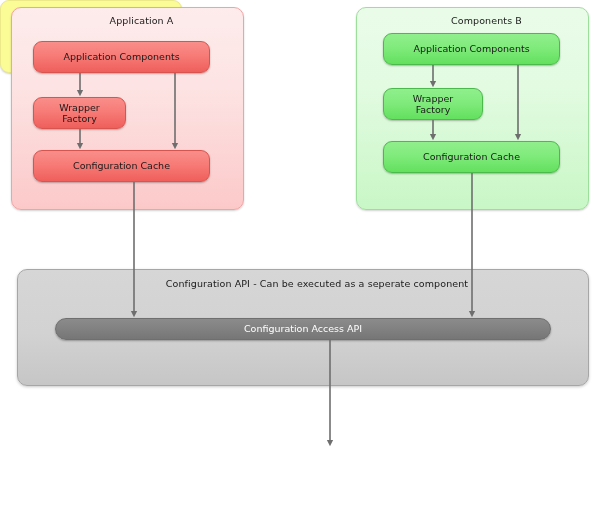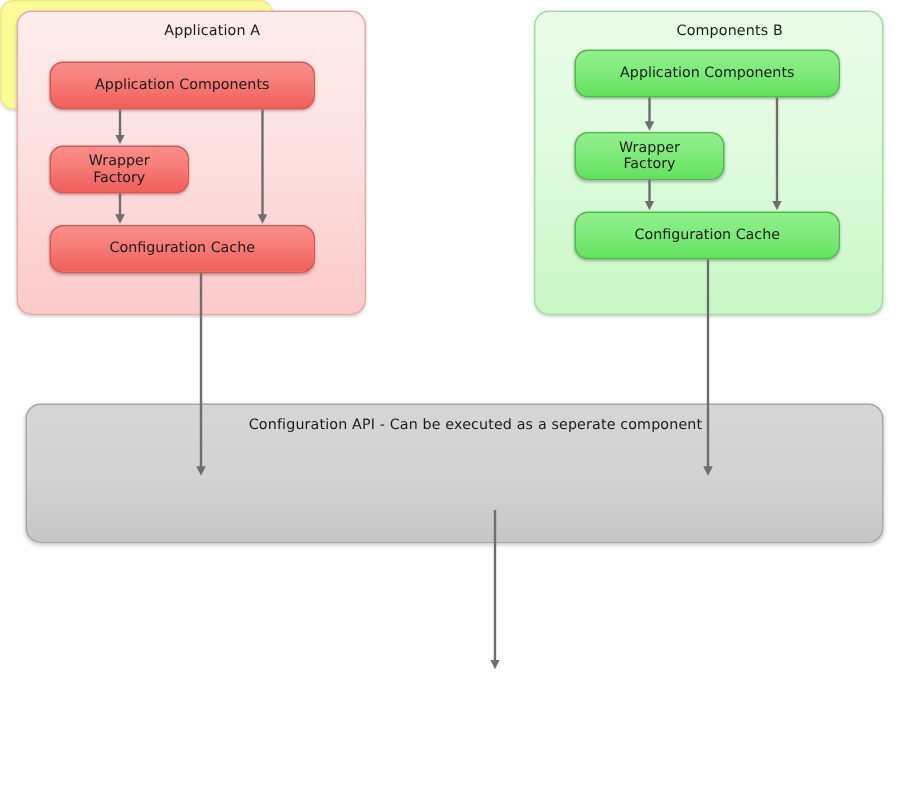--- a/index.html
+++ b/index.html
@@ -52,21 +52,21 @@
   .green-node{
     border:1px solid #4cb94c;
     background:linear-gradient(to bottom,#90ef8c 0%,#80eb7c 45%,#63e05e 100%);
   }
   #b-components{left:383px;top:33px;width:177px;height:32px;}
   #b-wrapper{left:383px;top:88px;width:100px;height:32px;}
   #b-cache{left:383px;top:141px;width:177px;height:32px;}
 
   
   #api-panel{
-    left:17px;top:269px;width:572px;height:93px;
+    left:17px;top:269px;width:572px;height:117px;
     border:1px solid #a6a6a6;
     background:linear-gradient(to bottom,#d6d6d6 0%,#d2d2d2 55%,#c6c6c6 100%);
     box-shadow:0 1px 3px rgba(0,0,0,.22);
   }
   #api-panel .panel-title{top:8px;}
   #api-bar{
     left:55px;top:318px;width:496px;height:22px;border-radius:11px;
     border:1px solid #6f6f6f;
     background:linear-gradient(to bottom,#8b8b8b 0%,#828282 45%,#767676 100%);
     color:#ffffff;font-size:9.5px;
@@ -108,20 +108,21 @@
     <span>
       <span>Wrapper</span><br>
       <span>Factory</span>
     </span>
   </div>
   <div class="node green-node" id="b-cache">Configuration Cache</div>
 
   <div class="panel" id="api-panel">
     <div class="panel-title">Configuration API - Can be executed as a seperate component</div>
   </div>
+  <div class="node" id="api-bar">Configuration Access API</div>
 
   <div id="database">
     <span class="db-label">Database</span>
   </div>
 
   <svg id="wires" viewBox="0 0 606 529" xmlns="http://www.w3.org/2000/svg">
     <defs>
       <marker id="arrowhead" markerWidth="8" markerHeight="8" refX="3.2" refY="4" orient="auto" markerUnits="userSpaceOnUse">
         <path d="M0,0.8 L6.4,4 L0,7.2 z" fill="#6e6e6e"></path>
       </marker>

